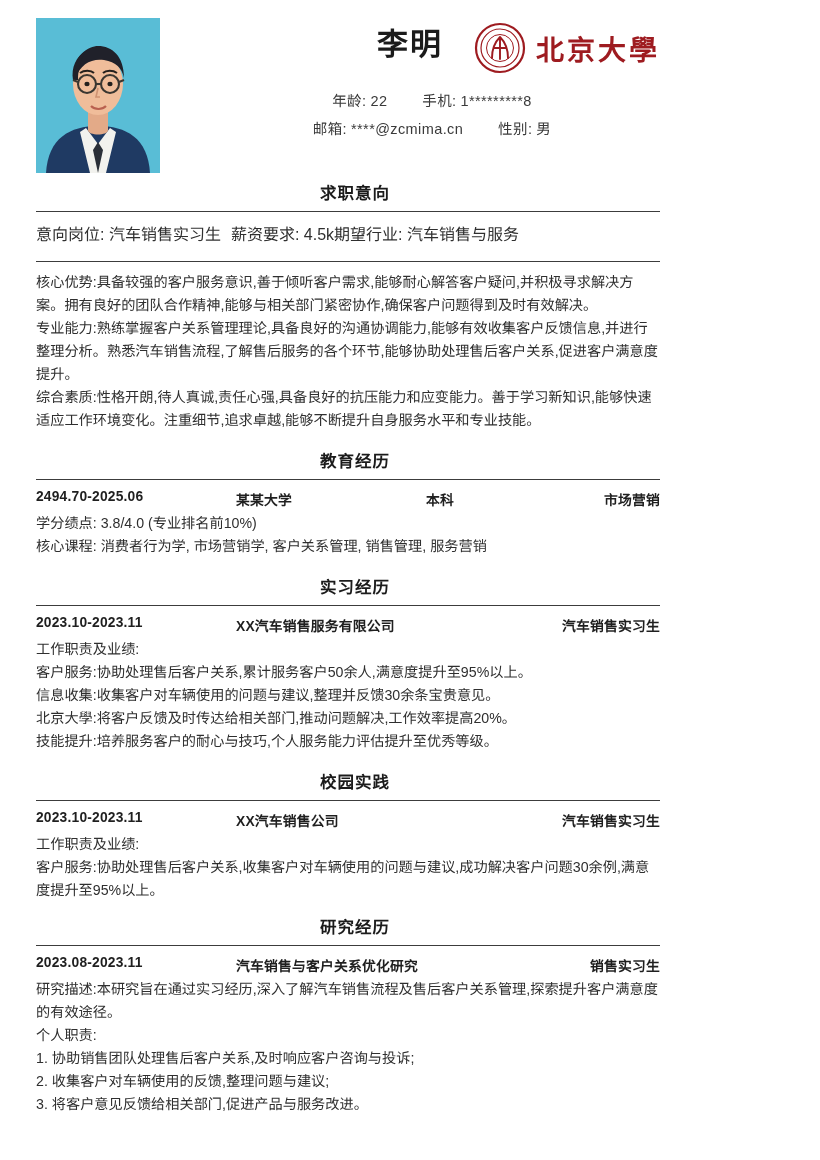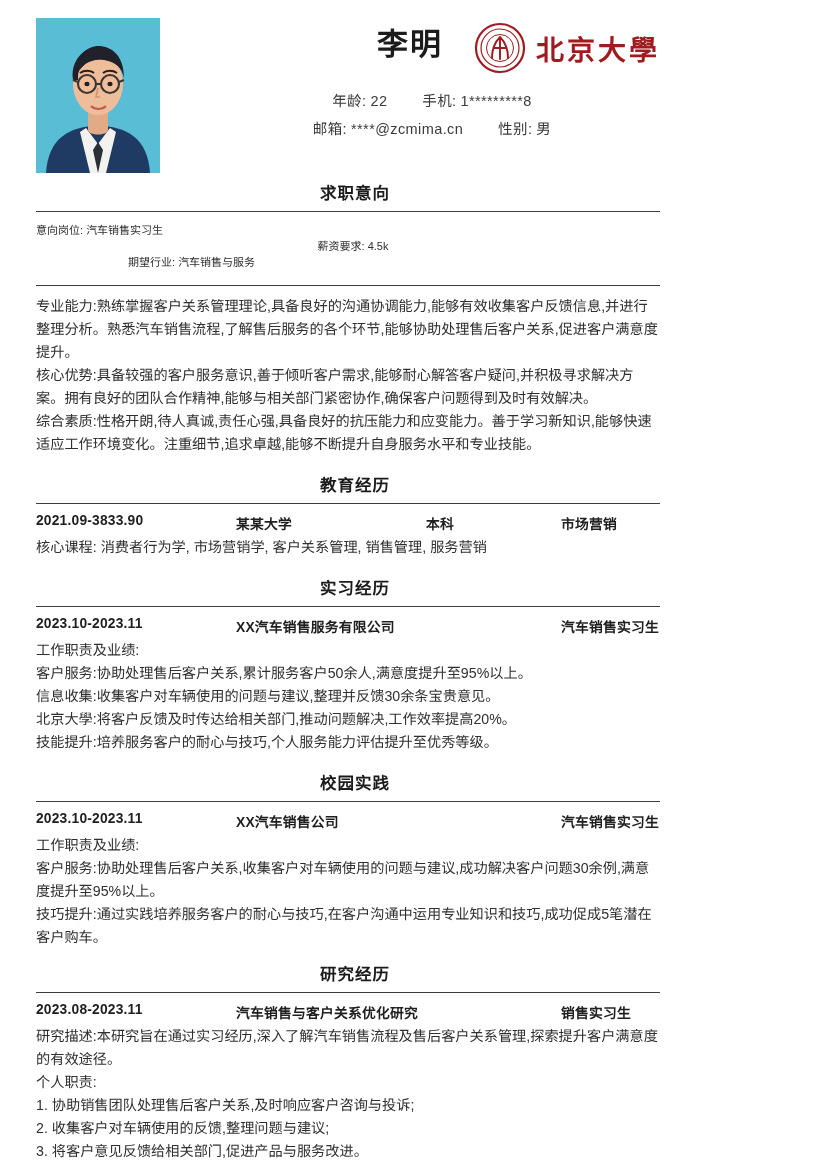--- a/index.html
+++ b/index.html
@@ -98,38 +98,38 @@
     text-align: center;
   }
   .sec-rule {
     height: 0;
     border-top: 1.6px solid #3c3c3c;
     margin-bottom: 9px;
   }
   .sec-body { font-size: 14.2px; line-height: 1.62; color: #2f2f2f; }
   .sec-body p { margin: 0; }
 
-  .inline-row { font-size: 11px; color: #2f2f2f; display: flex; flex-direction: column; }
+  .inline-row { font-size: 16px; color: #2f2f2f; display: flex; }
   .inline-row .cell-a { white-space: nowrap; }
   .inline-row .cell-b { white-space: nowrap; margin-left: 10px; text-align: center; }
-  .inline-row .cell-c { white-space: nowrap; margin-left: 92px; }
+  .inline-row .cell-c { white-space: nowrap; }
 
   
   .entry-head {
     display: flex;
     font-size: 13.8px;
     font-weight: bold;
     color: #1f1f1f;
     margin-bottom: 3px;
     letter-spacing: 0.2px;
   }
   .eh-date { width: 200px; flex: 0 0 auto; }
   .eh-org  { width: 190px; flex: 0 0 auto; }
   .eh-mid  { width: 135px; flex: 0 0 auto; }
-  .eh-right{ flex: 1 1 auto; }
+  .eh-right{ flex: 1 1 auto; text-align: right; }
 
   .entry-head.edu .eh-org { width: 190px; }
 
   .body-line { font-size: 14.2px; line-height: 1.62; color: #2f2f2f; }
 
   .sec-gap { height: 14px; }
   .sec-gap-sm { height: 10px; }
 </style>
 </head>
 <body>
@@ -209,37 +209,38 @@
       <span class="cell-b"><span>薪资要求:</span>&nbsp;<span>4.5k</span></span>
       <span class="cell-c"><span>期望行业:</span>&nbsp;<span>汽车销售与服务</span></span>
     </div>
   </div>
 
   <div class="sec-gap"></div>
 
   <div class="section">
     <div class="sec-rule"></div>
     <div class="sec-body">
+      <p>核心优势:具备较强的客户服务意识,善于倾听客户需求,能够耐心解答客户疑问,并积极寻求解决方案。拥有良好的团队合作精神,能够与相关部门紧密协作,确保客户问题得到及时有效解决。</p>
       <p>专业能力:熟练掌握客户关系管理理论,具备良好的沟通协调能力,能够有效收集客户反馈信息,并进行整理分析。熟悉汽车销售流程,了解售后服务的各个环节,能够协助处理售后客户关系,促进客户满意度提升。</p>
-      <p>核心优势:具备较强的客户服务意识,善于倾听客户需求,能够耐心解答客户疑问,并积极寻求解决方案。拥有良好的团队合作精神,能够与相关部门紧密协作,确保客户问题得到及时有效解决。</p>
       <p>综合素质:性格开朗,待人真诚,责任心强,具备良好的抗压能力和应变能力。善于学习新知识,能够快速适应工作环境变化。注重细节,追求卓越,能够不断提升自身服务水平和专业技能。</p>
     </div>
   </div>
 
   <div class="sec-gap"></div>
 
   <div class="section">
     <div class="sec-head">教育经历</div>
     <div class="sec-rule"></div>
     <div class="entry-head edu">
-      <span class="eh-date">2021.09-3833.90</span>
+      <span class="eh-date">2494.70-2025.06</span>
       <span class="eh-org">某某大学</span>
       <span class="eh-mid">本科</span>
       <span class="eh-right">市场营销</span>
     </div>
+    <div class="body-line"><span>学分绩点:</span>&nbsp;<span>3.8/4.0 (专业排名前10%)</span></div>
     <div class="body-line"><span>核心课程:</span>&nbsp;<span>消费者行为学, 市场营销学, 客户关系管理, 销售管理, 服务营销</span></div>
   </div>
 
   <div class="sec-gap"></div>
 
   <div class="section">
     <div class="sec-head">实习经历</div>
     <div class="sec-rule"></div>
     <div class="entry-head">
       <span class="eh-date">2023.10-2023.11</span>
@@ -258,21 +259,20 @@
   <div class="section">
     <div class="sec-head">校园实践</div>
     <div class="sec-rule"></div>
     <div class="entry-head">
       <span class="eh-date">2023.10-2023.11</span>
       <span class="eh-org" style="width:325px">XX汽车销售公司</span>
       <span class="eh-right">汽车销售实习生</span>
     </div>
     <div class="body-line">工作职责及业绩:</div>
     <div class="body-line">客户服务:协助处理售后客户关系,收集客户对车辆使用的问题与建议,成功解决客户问题30余例,满意度提升至95%以上。</div>
-    <div class="body-line">技巧提升:通过实践培养服务客户的耐心与技巧,在客户沟通中运用专业知识和技巧,成功促成5笔潜在客户购车。</div>
   </div>
 
   <div class="sec-gap-sm"></div>
 
   <div class="section">
     <div class="sec-head">研究经历</div>
     <div class="sec-rule"></div>
     <div class="entry-head">
       <span class="eh-date">2023.08-2023.11</span>
       <span class="eh-org" style="width:325px">汽车销售与客户关系优化研究</span>

